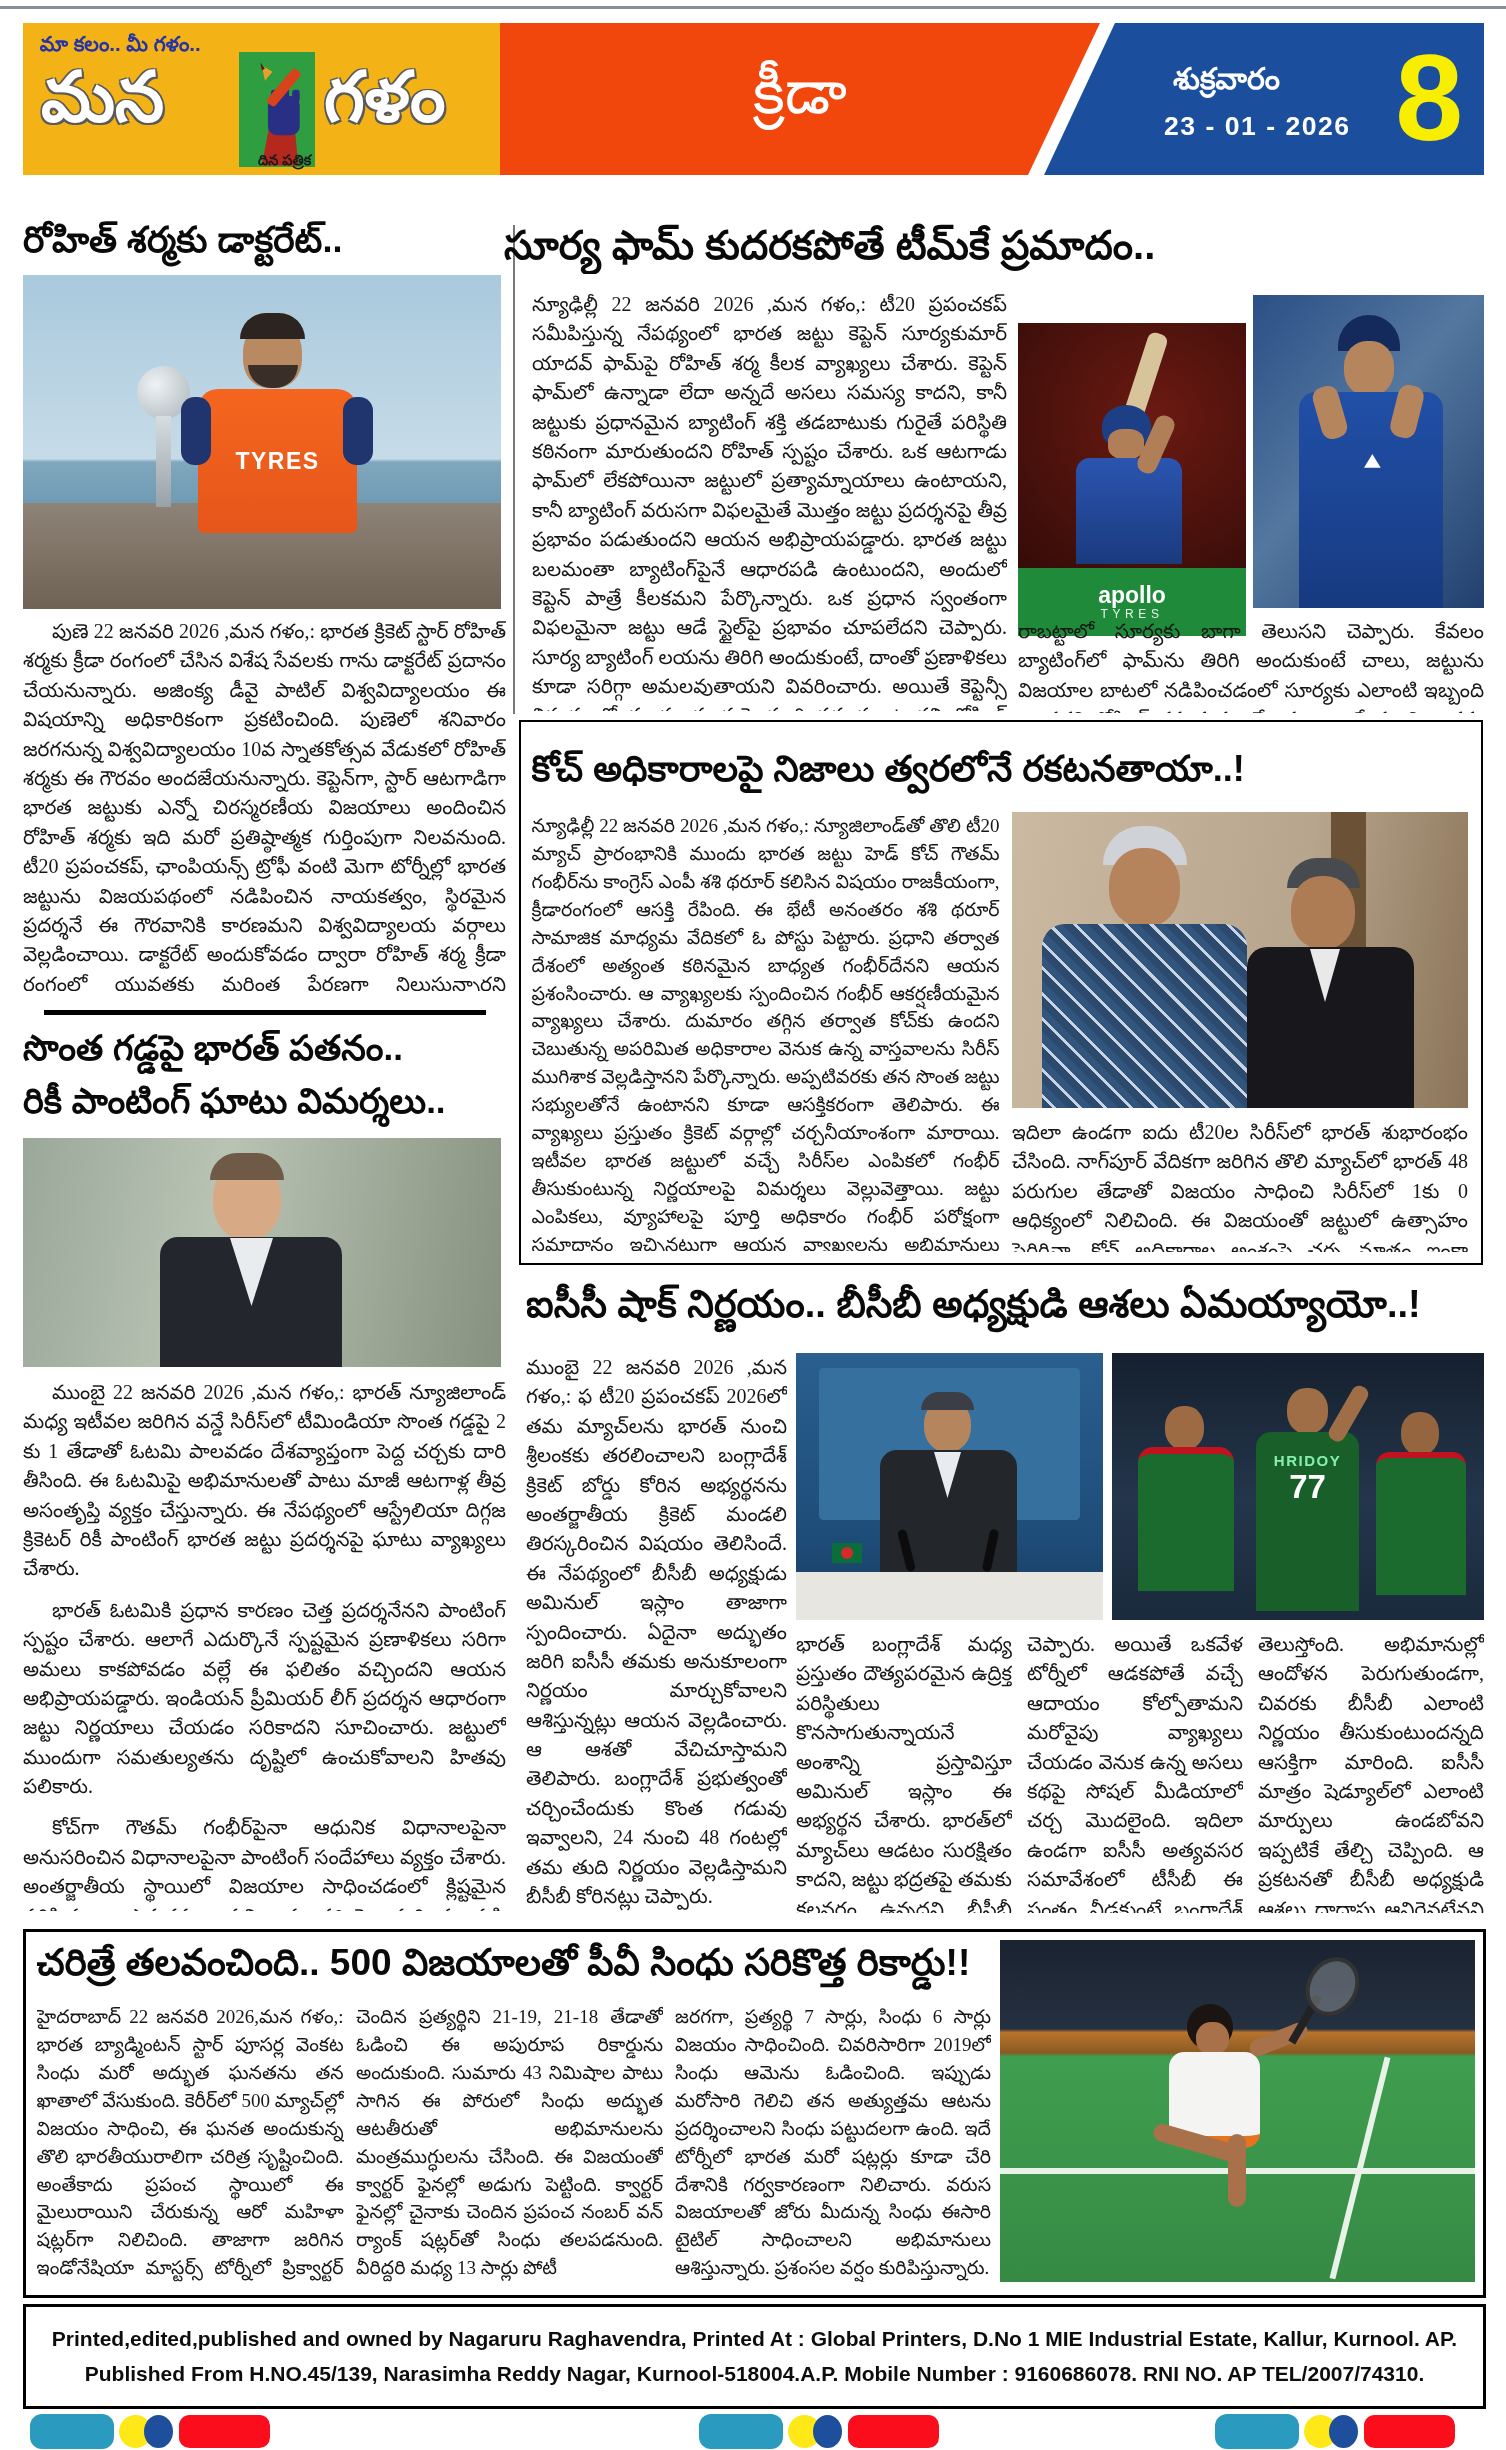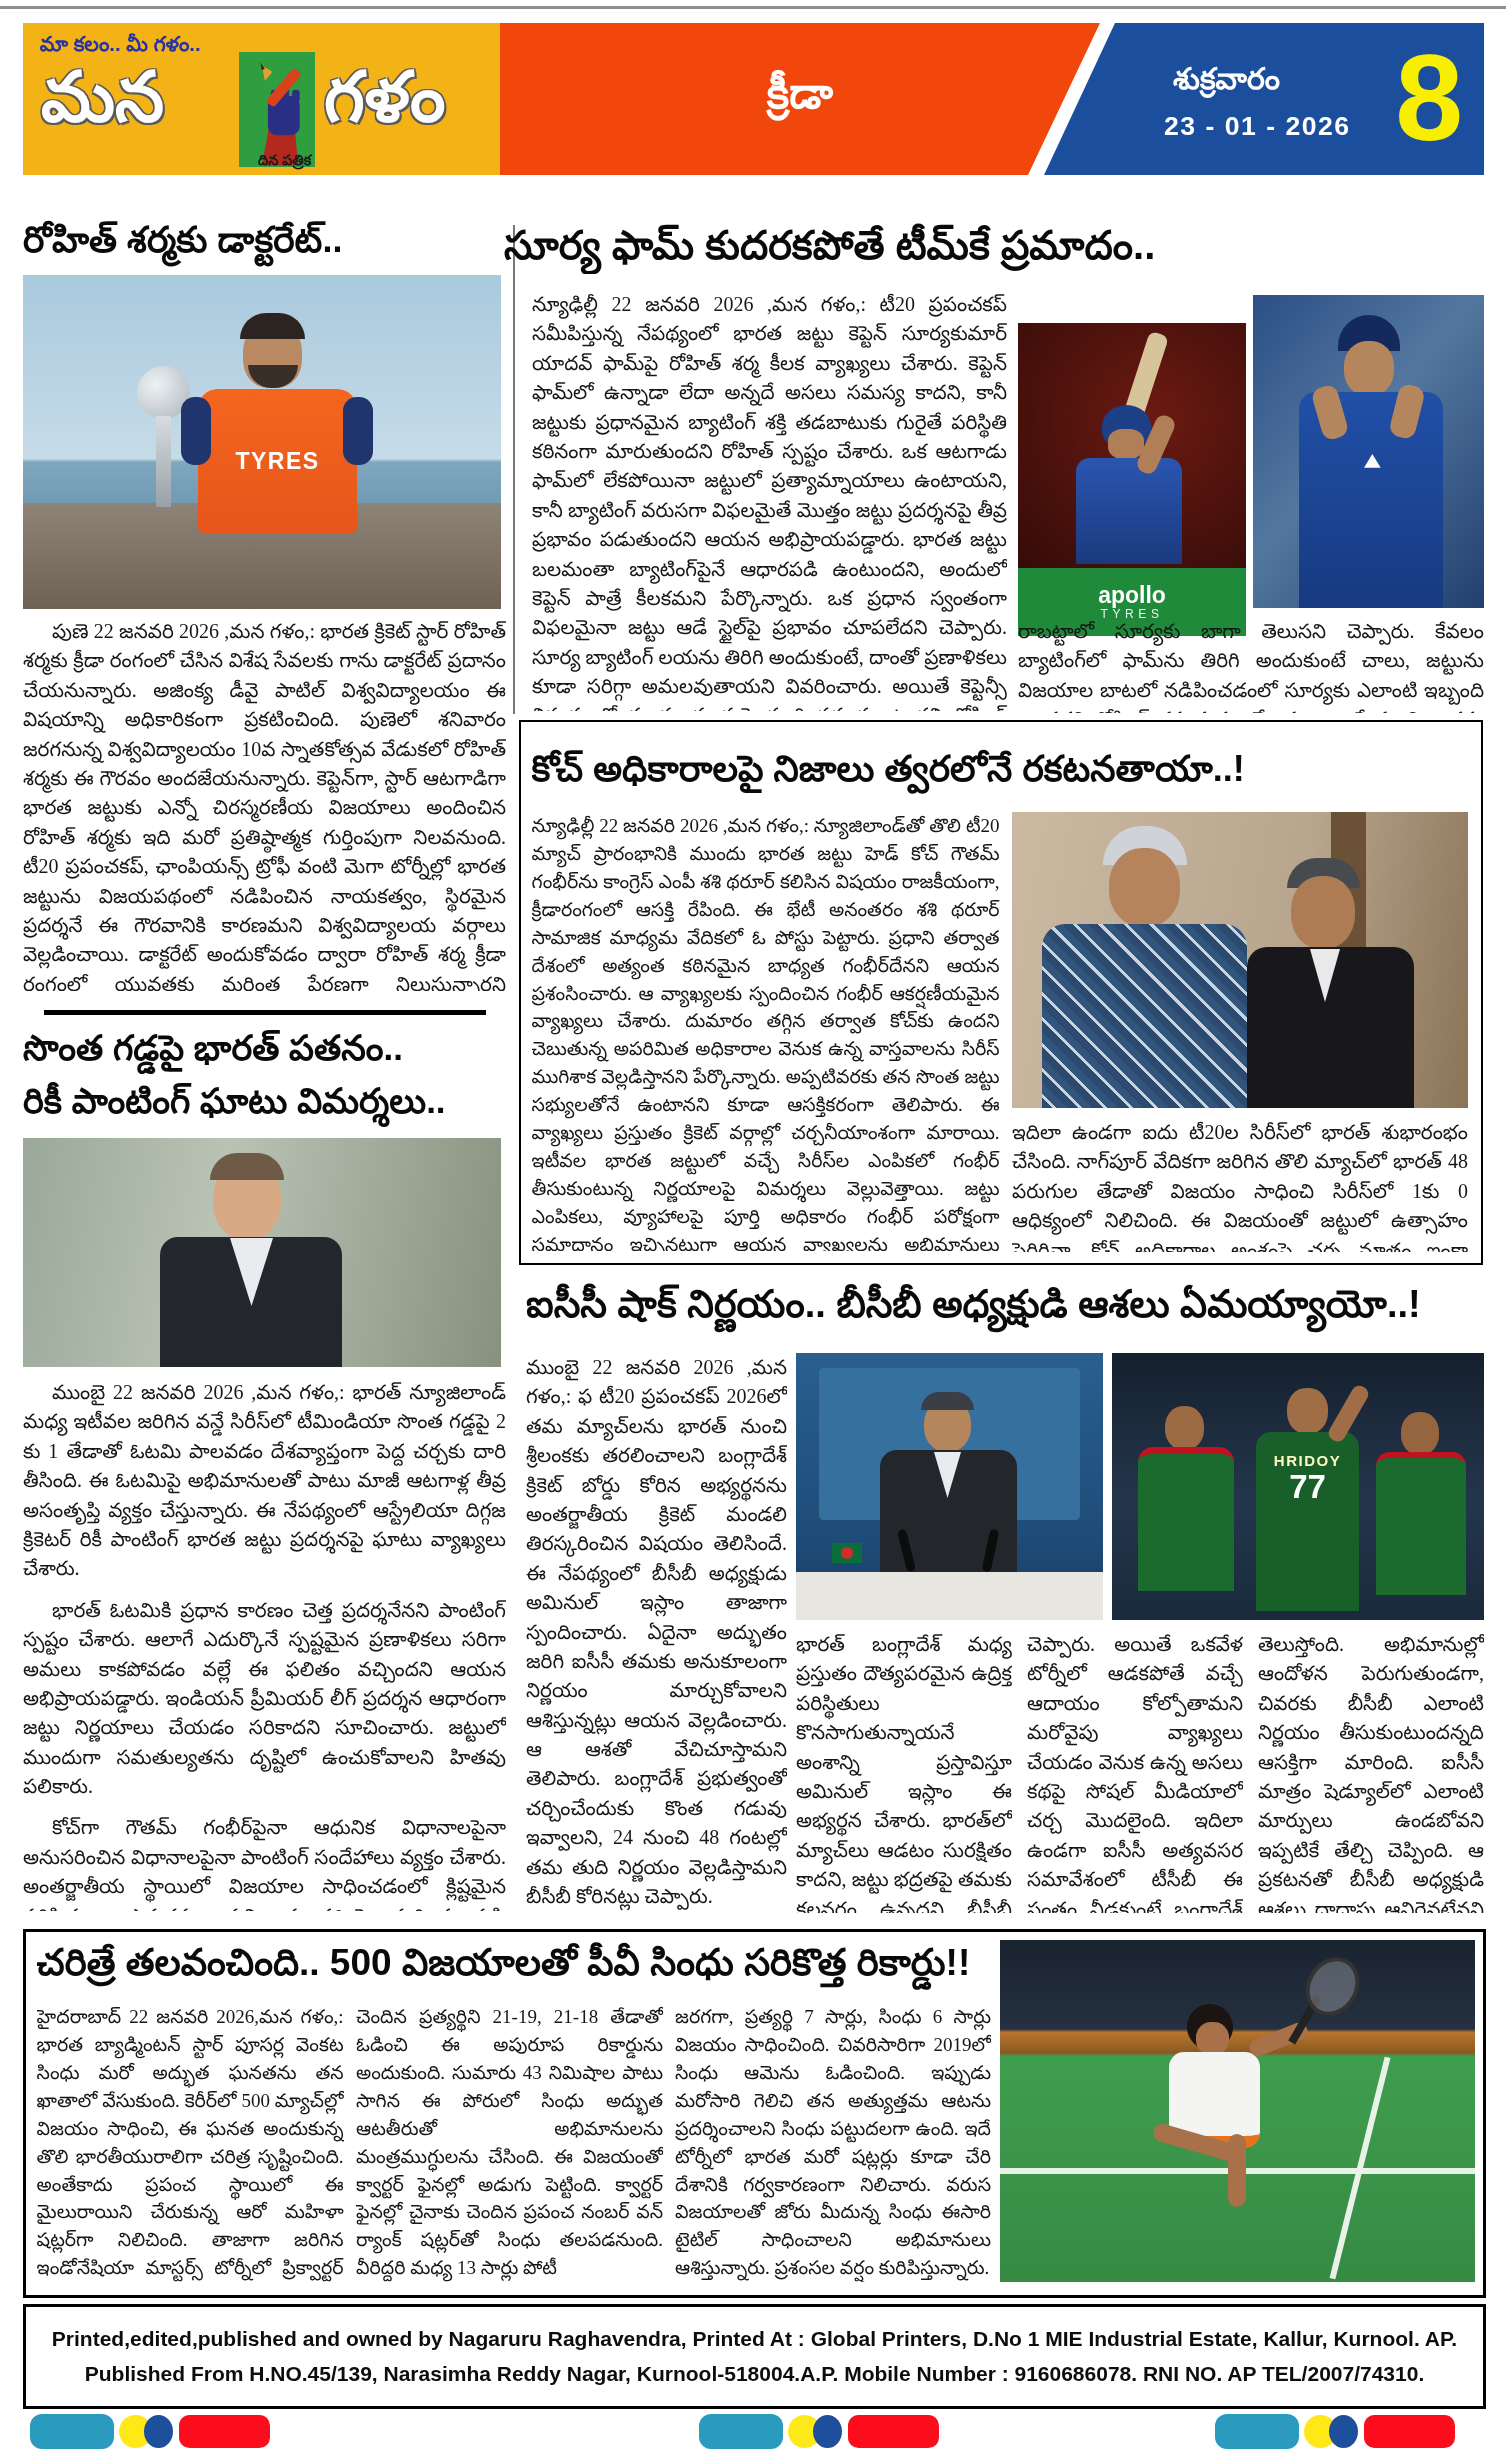--- a/index.html
+++ b/index.html
@@ -40,21 +40,21 @@
         <polygon points="28,14 34,22 30,24" fill="#5a1408"></polygon>
       </svg>
     </div>
     <div class="abs white-outline" style="left:301px;top:39px;font-size:70px;font-weight:900;line-height:1;">గళం</div>
     <div class="abs" style="left:235px;top:129px;font-size:14.4px;font-weight:700;color:#1a1a1a;">దిన పత్రిక</div>
   </div>
 
   <div class="abs" style="left:500px;top:23px;width:600px;height:152px;background:#f2470c;
               clip-path:polygon(0 0,100% 0,calc(100% - 72px) 100%,0 100%);
               display:flex;align-items:center;justify-content:center;">
-    <div style="font-size:43px;font-weight:700;color:#ffffff;">క్రీడా</div>
+    <div style="font-size:61px;font-weight:400;color:#ffffff;">క్రీడా</div>
   </div>
 
   <div class="abs" style="left:1044px;top:23px;width:440px;height:152px;background:#1b4f9e;
               clip-path:polygon(71px 0,100% 0,100% 100%,0 100%);">
     <div class="abs" style="left:129px;top:39px;font-size:30px;font-weight:700;color:#fff;">శుక్రవారం</div>
     <div class="abs" style="left:120px;top:88px;font-size:26.6px;font-weight:700;color:#fff;letter-spacing:1.5px;">23 - 01 - 2026</div>
     <div class="abs" style="right:21px;top:3px;font-size:122px;font-weight:900;color:#f8ee00;line-height:144px;">8</div>
   </div>
 
   <div class="abs headline" style="left:23px;top:219px;width:486px;height:49px;font-size:36px;">రోహిత్ శర్మకు డాక్టరేట్..</div>
@@ -155,21 +155,21 @@
     <div class="abs" style="left:36px;top:190px;width:30px;height:20px;background:#0a6e3a;">
       <div class="abs" style="left:9px;top:3.8px;width:12px;height:12px;border-radius:50%;background:#d22b2b;"></div>
     </div>
   </div>
 
   <div class="photo" style="left:1112px;top:1353px;width:372px;height:267px;background:linear-gradient(#15202e 0%,#24364c 55%,#1a2a3c 100%);">
     <div class="abs" style="left:53px;top:53px;width:39px;height:44px;border-radius:46%;background:#9c6b44;"></div>
     <div class="abs" style="left:26px;top:94px;width:96px;height:137px;border-radius:15px 15px 0 0;background:#1b6b2f;border-top:7.6px solid #c1121f;"></div>
     <div class="abs" style="left:175px;top:35px;width:41px;height:46px;border-radius:46%;background:#a06e46;"></div>
     <div class="abs" style="left:144px;top:79px;width:103px;height:159px;border-radius:15px 15px 0 0;background:#185f2a;display:flex;flex-direction:column;align-items:center;padding-top:20px;">
-      <span style="color:#fef9c3;font-weight:800;font-size:15px;letter-spacing:1.5px;">HRIDOY</span>
+      <span style="color:#86efac;font-weight:800;font-size:15px;letter-spacing:1.5px;">HRIDOY</span>
       <span style="color:#fff;font-weight:900;font-size:33px;line-height:36px;">77</span>
     </div>
     <div class="abs" style="left:289px;top:59px;width:38px;height:43px;border-radius:46%;background:#95653f;"></div>
     <div class="abs" style="left:264px;top:99px;width:90px;height:137px;border-radius:13.7px 13.7px 0 0;background:#1b6b2f;border-top:6px solid #c1121f;"></div>
     <div class="abs" style="left:228px;top:30px;width:16.7px;height:61px;border-radius:7.6px;background:#a06e46;transform:rotate(30deg);"></div>
   </div>
 
   <div class="abs body-text" style="left:796px;top:1630px;width:216px;height:283px;">భారత్ బంగ్లాదేశ్ మధ్య ప్రస్తుతం దౌత్యపరమైన ఉద్రిక్త పరిస్థితులు కొనసాగుతున్నాయనే అంశాన్ని ప్రస్తావిస్తూ అమినుల్ ఇస్లాం ఈ అభ్యర్థన చేశారు. భారత్‌లో మ్యాచ్‌లు ఆడటం సురక్షితం కాదని, జట్టు భద్రతపై తమకు కలవరం ఉన్నదని బీసీబీ పలుమార్లు వ్యాఖ్యానించింది. ఐసీసీ నిర్ణయాన్ని తాము తెలుసుకున్నప్పటికీ, చివరి ఆశతో ఈ ప్రయత్నం చేస్తున్నామని వెల్లడించారు. ప్రపంచకప్‌లో బంగ్లాదేశ్ జట్టు ఆడుతుందా లేదా అనే ఉత్కంఠ కొనసాగుతోంది. అంతర్జాతీయ టోర్నీల్లో పాల్గొనడంపై ఉత్సాహంగా ఉన్నామని ఆయన</div>
   <div class="abs body-text" style="left:1027px;top:1630px;width:216px;height:283px;">చెప్పారు. అయితే ఒకవేళ టోర్నీలో ఆడకపోతే వచ్చే ఆదాయం కోల్పోతామని మరోవైపు వ్యాఖ్యలు చేయడం వెనుక ఉన్న అసలు కథపై సోషల్ మీడియాలో చర్చ మొదలైంది. ఇదిలా ఉండగా ఐసీసీ అత్యవసర సమావేశంలో టీసీబీ ఈ పంతం వీడకుంటే బంగ్లాదేశ్ జట్టును ప్రపంచకప్ నుంచి తప్పించే వీలుందనే ప్రచారం సాగుతోంది. ఈ స్థానంలో స్కాట్లాండ్ జట్టుకు అవకాశం ఇవ్వాలన్న నిర్ణయాలు రావొచ్చని సమాచారం.</div>
   <div class="abs body-text" style="left:1258px;top:1630px;width:226px;height:283px;">తెలుస్తోంది. అభిమానుల్లో ఆందోళన పెరుగుతుండగా, చివరకు బీసీబీ ఎలాంటి నిర్ణయం తీసుకుంటుందన్నది ఆసక్తిగా మారింది. ఐసీసీ మాత్రం షెడ్యూల్‌లో ఎలాంటి మార్పులు ఉండబోవని ఇప్పటికే తేల్చి చెప్పింది. ఆ ప్రకటనతో బీసీబీ అధ్యక్షుడి ఆశలు దాదాపు ఆవిరైనట్లేనని క్రికెట్ విశ్లేషకులు వ్యాఖ్యానిస్తున్నారు.</div>

